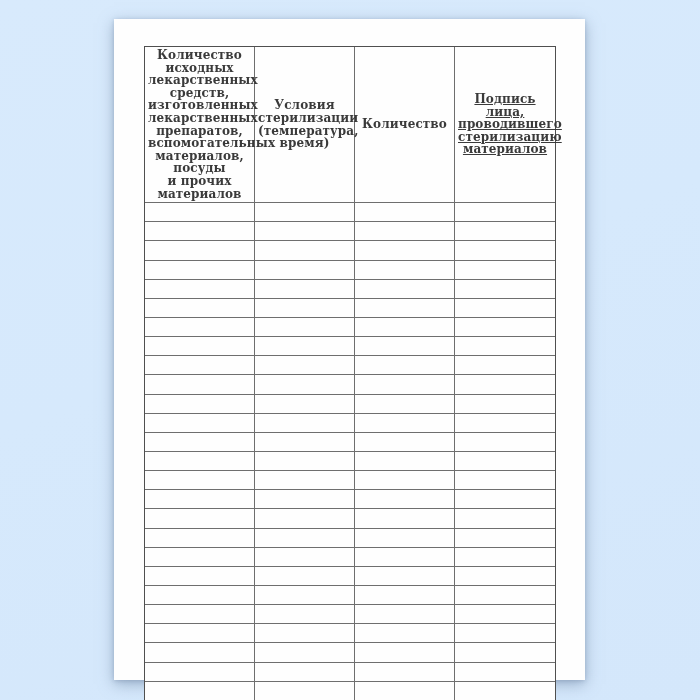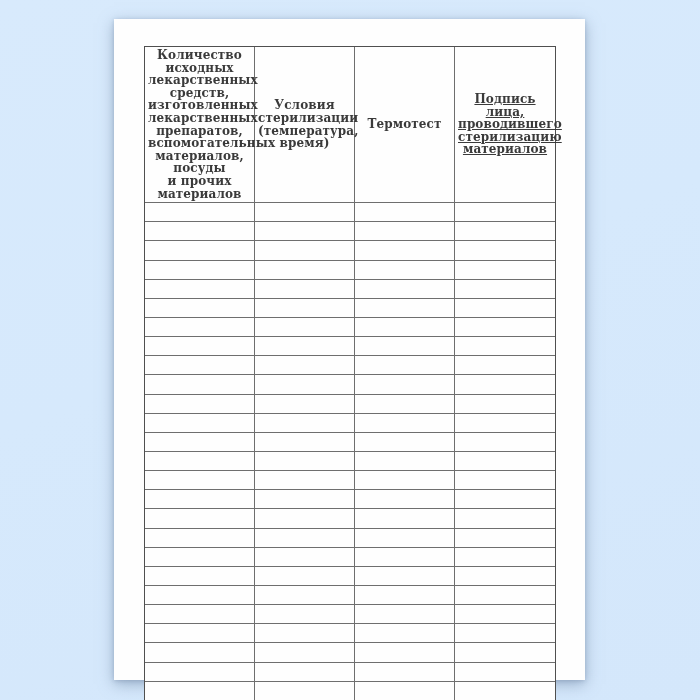--- a/index.html
+++ b/index.html
@@ -86,21 +86,21 @@
 лекарственных средств,
 изготовленных
 лекарственных
 препаратов,
 вспомогательных
 материалов, посуды
 и прочих материалов</th>
         <th>Условия
 стерилизации
 (температура, время)</th>
-        <th>Термотест</th>
+        <th>Количество</th>
         <th>Подпись лица,
 проводившего
 стерилизацию
 материалов</th>
       </tr>
     </thead>
     <tbody>
         <tr>
           <td></td>
           <td></td>

